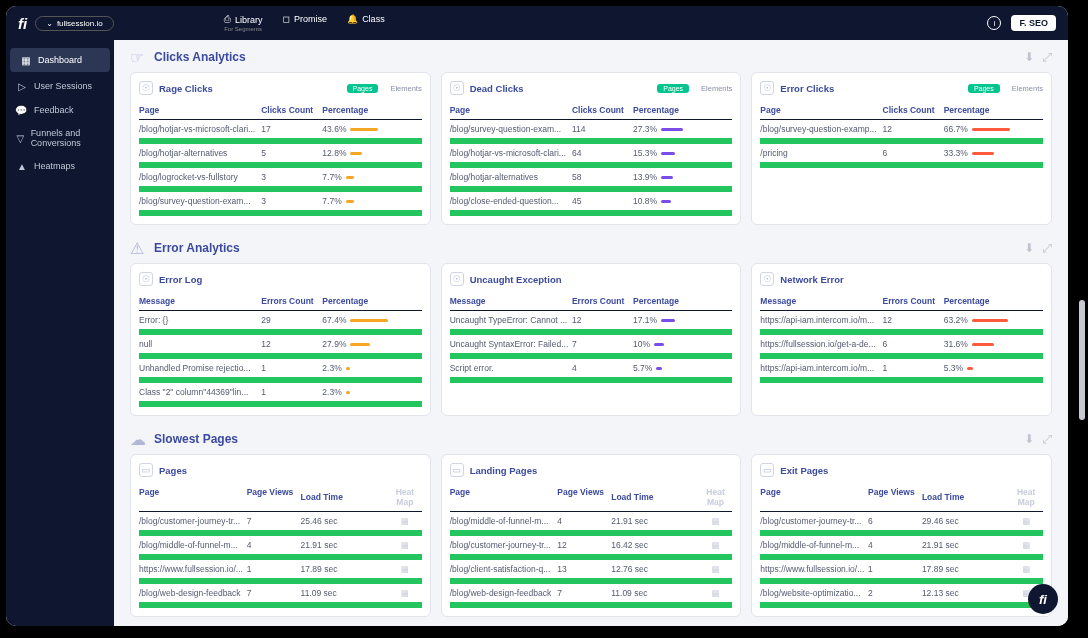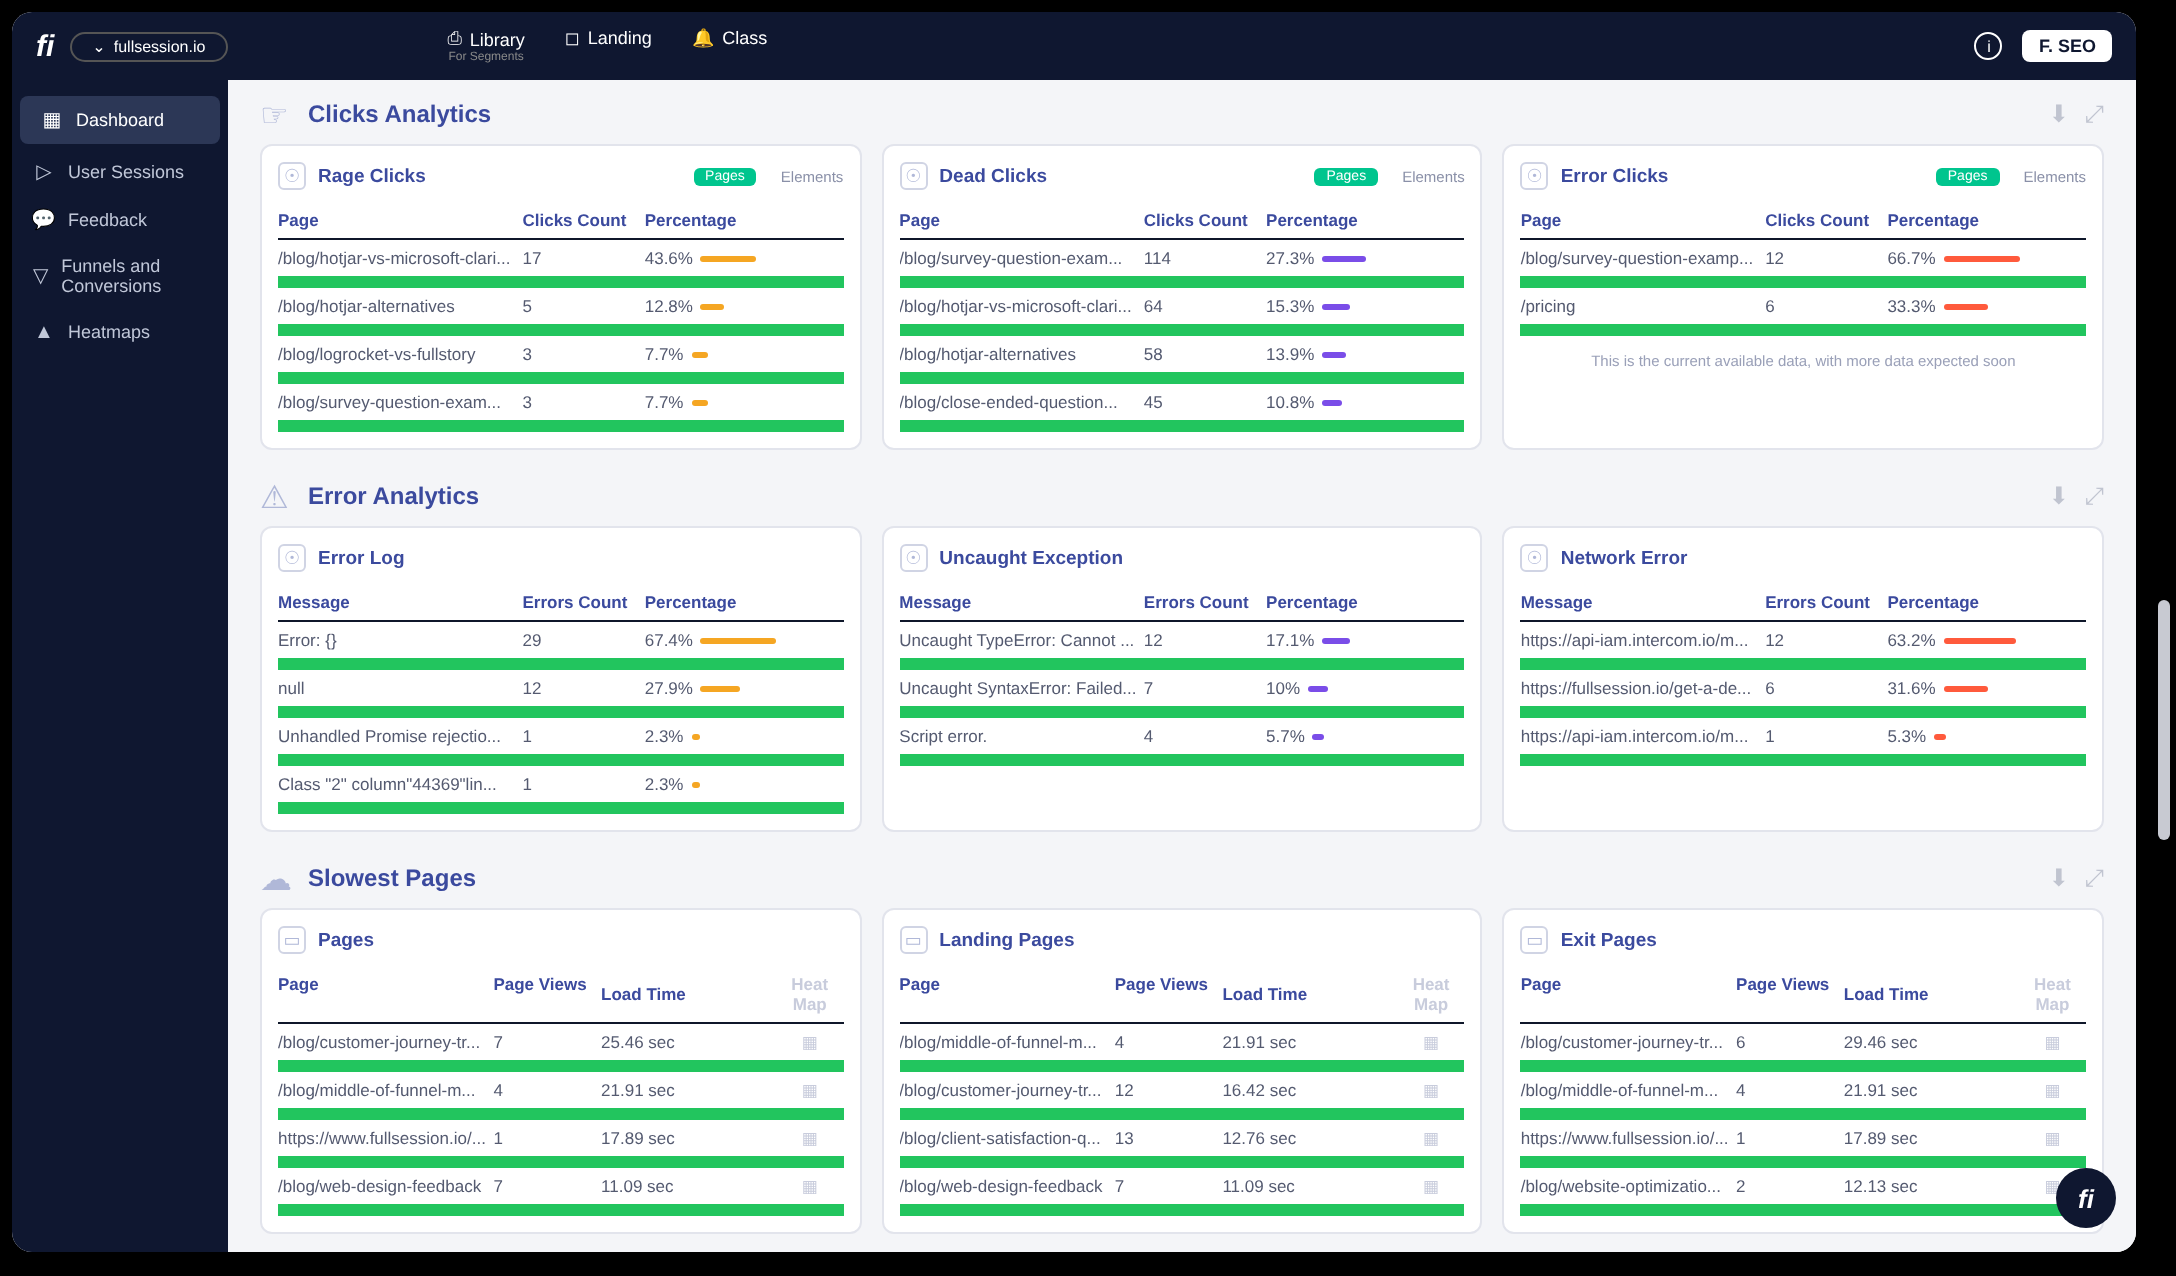--- a/index.html
+++ b/index.html
@@ -58,21 +58,21 @@
       <div class="topnav-item">
         <div class="lbl">
             <span>⎙</span>
             <span>Library</span>
           </div>
         <div class="sub">For Segments</div>
       </div>
       <div class="topnav-item">
         <div class="lbl">
             <span>◻</span>
-            <span>Landing</span>
+            <span>Promise</span>
           </div>
       </div>
       <div class="topnav-item">
         <div class="lbl">
             <span>🔔</span>
             <span>Class</span>
           </div>
       </div>
     </div>
     <div class="spacer"></div>
@@ -197,21 +197,20 @@
     <div class="row">
                 <div class="c1">/blog/survey-question-examp...</div>
                 <div class="c2">12</div>
                 <div class="c3">66.7%<span class="bar" style="width:38px;background:#ff5a3c"></span></div>
               </div>
               <div class="row">
                 <div class="c1">/pricing</div>
                 <div class="c2">6</div>
                 <div class="c3">33.3%<span class="bar" style="width:22px;background:#ff5a3c"></span></div>
               </div>
-              <div class="empty-note">This is the current available data, with more data expected soon</div>
             </div>
           </div>
       </div>
 
       <div class="section">
         <div class="section-hdr">
           <span class="sec-ic">⚠</span>
           <span class="section-title">Error Analytics</span>
           <div class="sec-actions">
               <span>⬇</span>

